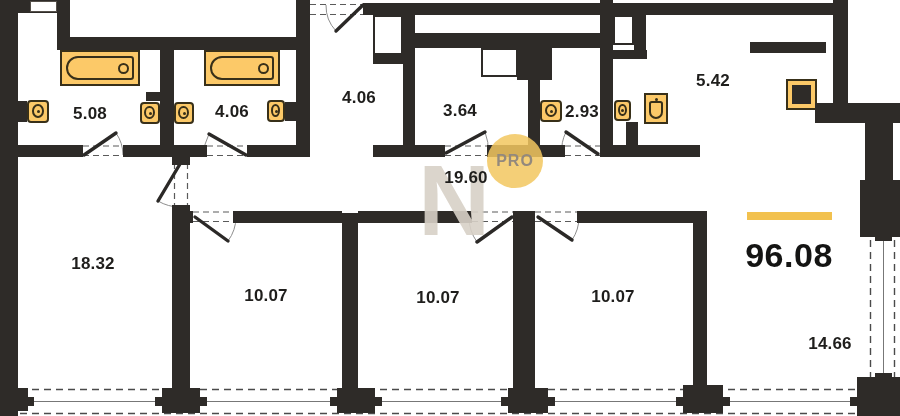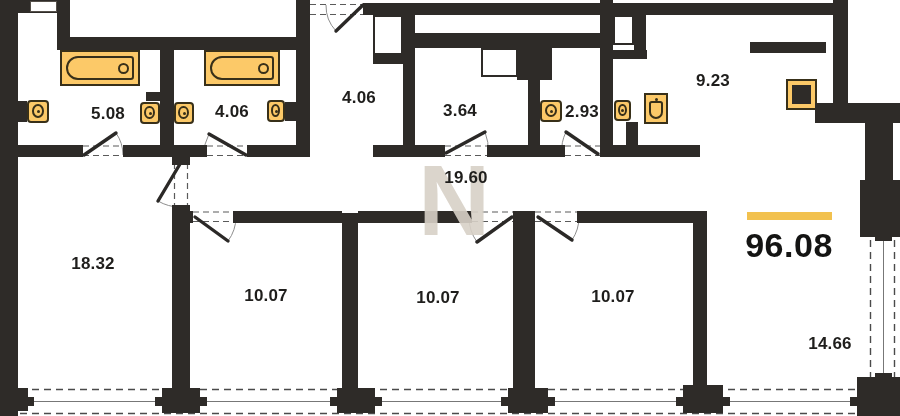--- a/index.html
+++ b/index.html
@@ -209,31 +209,34 @@
     <div class="sink-inner"></div>
       <div class="sink-dot"></div>
   </div>
   <div class="fixture stove" style="left:786px;top:79px;width:31px;height:31px">
     <div class="burner" style="left:4px;top:4px"></div>
     <div class="burner" style="right:4px;top:4px"></div>
     <div class="burner" style="left:4px;bottom:4px"></div>
     <div class="burner" style="right:4px;bottom:4px"></div>
   </div>
 
-  <span class="label" style="left:108px;top:114px">5.08</span>
+  <span class="label" style="left:90px;top:114px">5.08</span>
   <span class="label" style="left:232px;top:112px">4.06</span>
   <span class="label" style="left:359px;top:98px">4.06</span>
   <span class="label" style="left:460px;top:111px">3.64</span>
   <span class="label" style="left:582px;top:112px">2.93</span>
-  <span class="label" style="left:713px;top:81px">9.23</span>
+  <span class="label" style="left:713px;top:81px">5.42</span>
   <span class="label" style="left:466px;top:178px">19.60</span>
   <span class="label" style="left:93px;top:264px">18.32</span>
   <span class="label" style="left:266px;top:296px">10.07</span>
   <span class="label" style="left:438px;top:298px">10.07</span>
   <span class="label" style="left:613px;top:297px">10.07</span>
   <span class="label" style="left:830px;top:344px">14.66</span>
 
   <div class="total-line" style="left:747px;top:212px;width:85px;height:8px"></div>
-  <span class="total" style="left:789px;top:245px">96.08</span>
+  <span class="total" style="left:789px;top:255px">96.08</span>
 
   <div class="wm-letter" style="left:418px;top:150px">N</div>
+  <div class="wm-badge" style="left:487px;top:134px">
+    <span>PRO</span>
+  </div>
 
 </div>
 
 </body></html>

